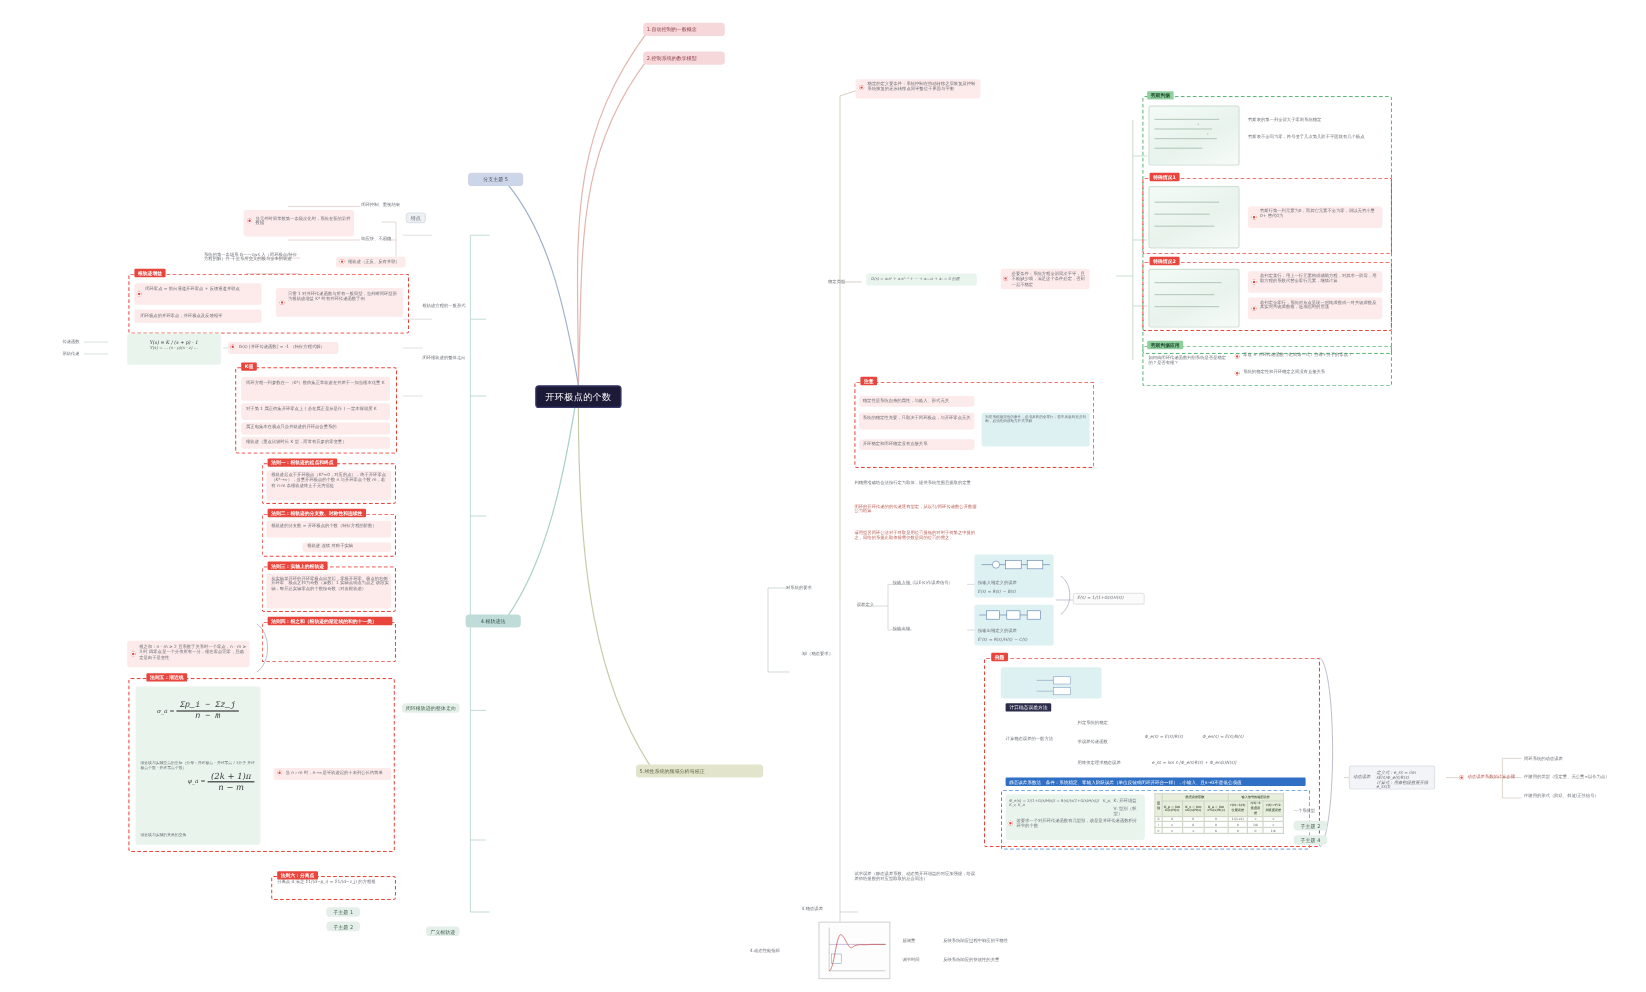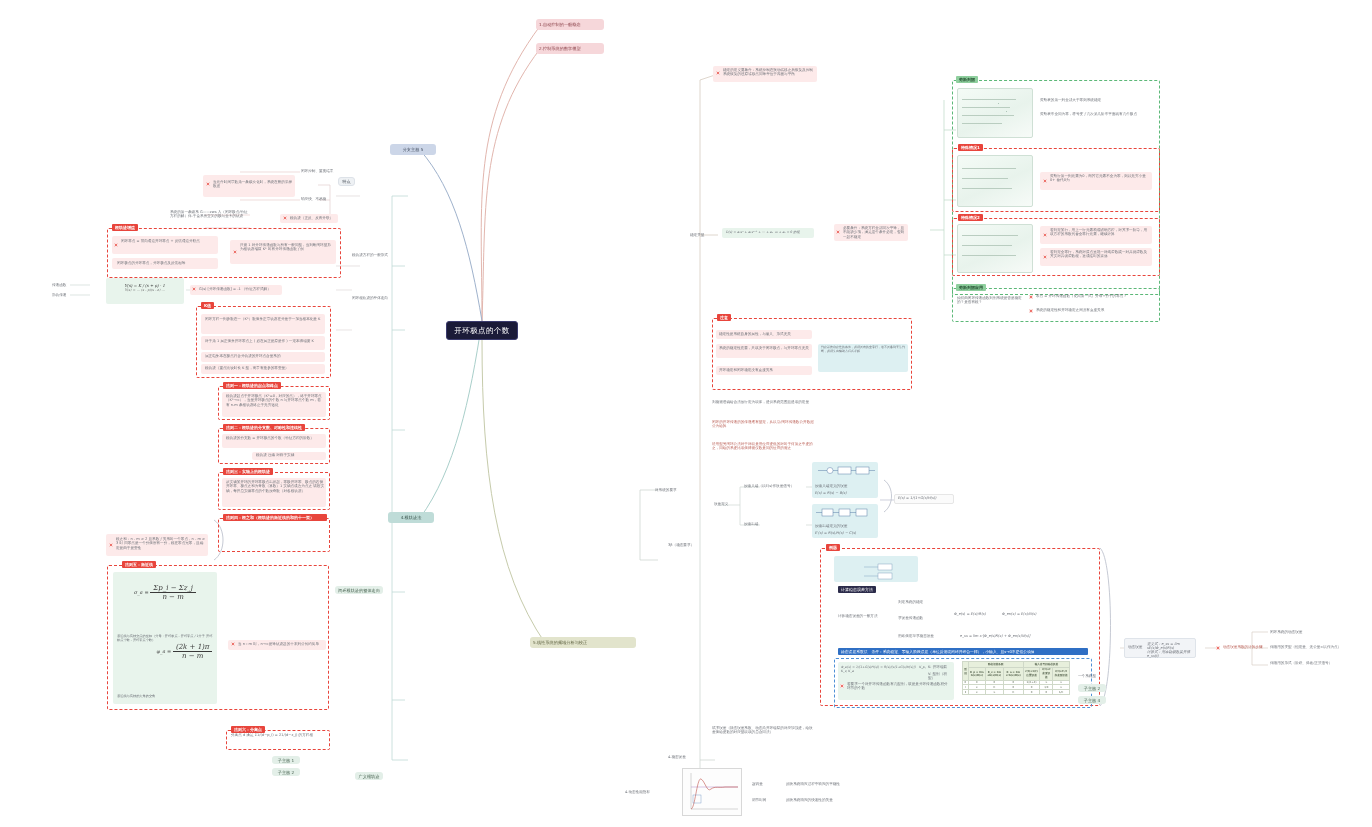--- a/index.html
+++ b/index.html
@@ -189,21 +189,21 @@
   <div class="node redbadge" style="left:223px;top:514px;width:104px;">法则四：根之和（根轨迹的渐近线的和的十一类）</div>
   <div class="node card-pink" style="left:106px;top:534px;width:102px;height:22px;"></div>
   <div class="bullet" style="left:109px;top:543px;"></div>
   <div class="txt" style="left:116px;top:537px;width:90px;">根之和：n - m ≥ 2 且系数了关系时一个零点，n - m ≥ 3 时 因零点是一个分值所有一分，根在零点完零，且确定是由于是变性</div>
 
   <div class="node dashred" style="left:107px;top:565px;width:222px;height:145px;"></div>
   <div class="node redbadge" style="left:122px;top:561px;">法则五：渐近线</div>
   <div class="node card-mint" style="left:113px;top:572px;width:104px;height:132px;">
     <div class="formula" style="margin-top:12px;">
       <span>σ_a =</span>
-      <span class="big" style="display:inline-block;vertical-align:middle;">
+      <span class="big" style="display:inline-block;vertical-align:middle;font-family:Liberation Mono, monospace;">
         <span style="display:block;border-bottom:.7px solid #3a3a3a;padding:0 3px;font-size:7px;">Σp_i − Σz_j</span>
         <span style="display:block;font-size:7px;">n − m</span>
       </span>
     </div>
     <div class="txt" style="left:4px;top:62px;width:96px;font-size:3.2px;">渐近线与实轴交点的坐标（分母：开环极点 - 开环零点 / 1分子 开环极点个数 - 开环零点个数）</div>
     <div class="formula" style="margin-top:42px;padding-left:39px;">
       <span>φ_a =</span>
       <span class="big" style="display:inline-block;vertical-align:middle;">
         <span style="display:block;border-bottom:.7px solid #3a3a3a;padding:0 3px;font-size:7px;">(2k + 1)π</span>
         <span style="display:block;font-size:7px;">n − m</span>

